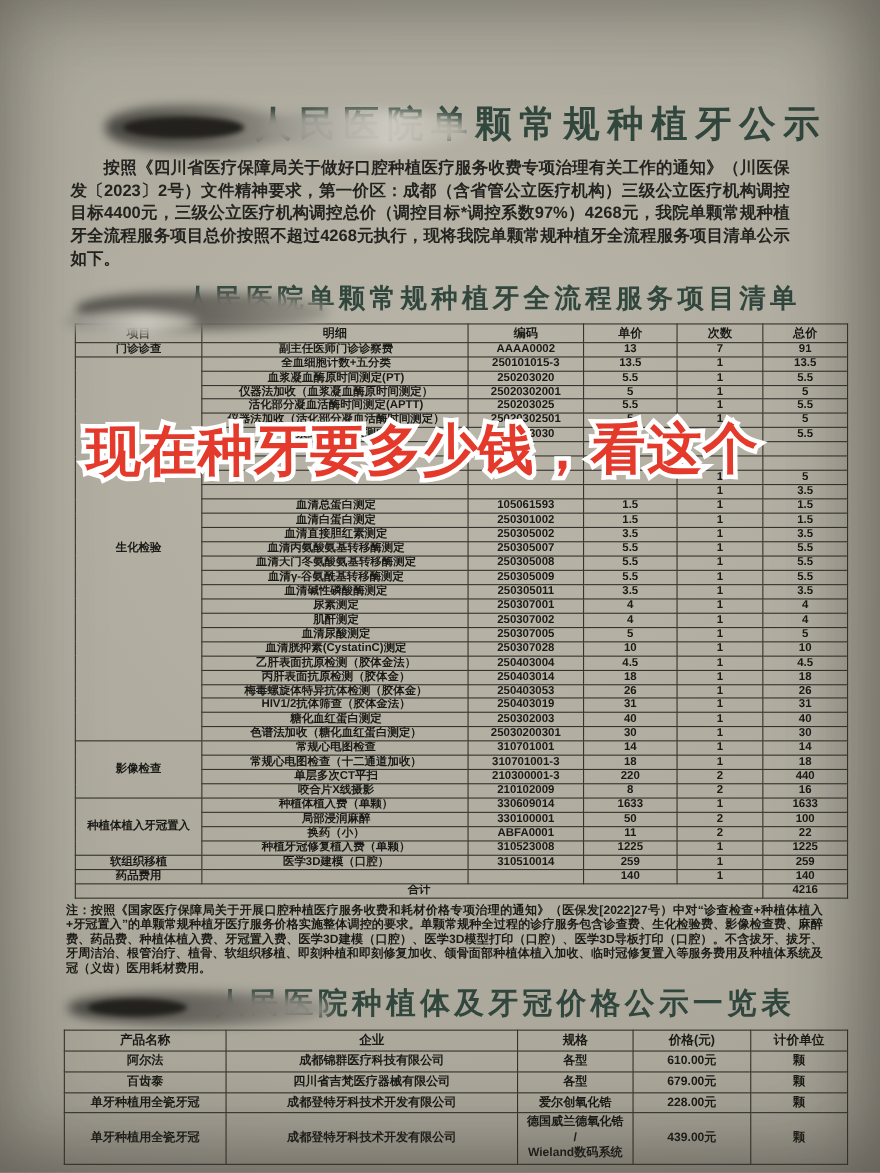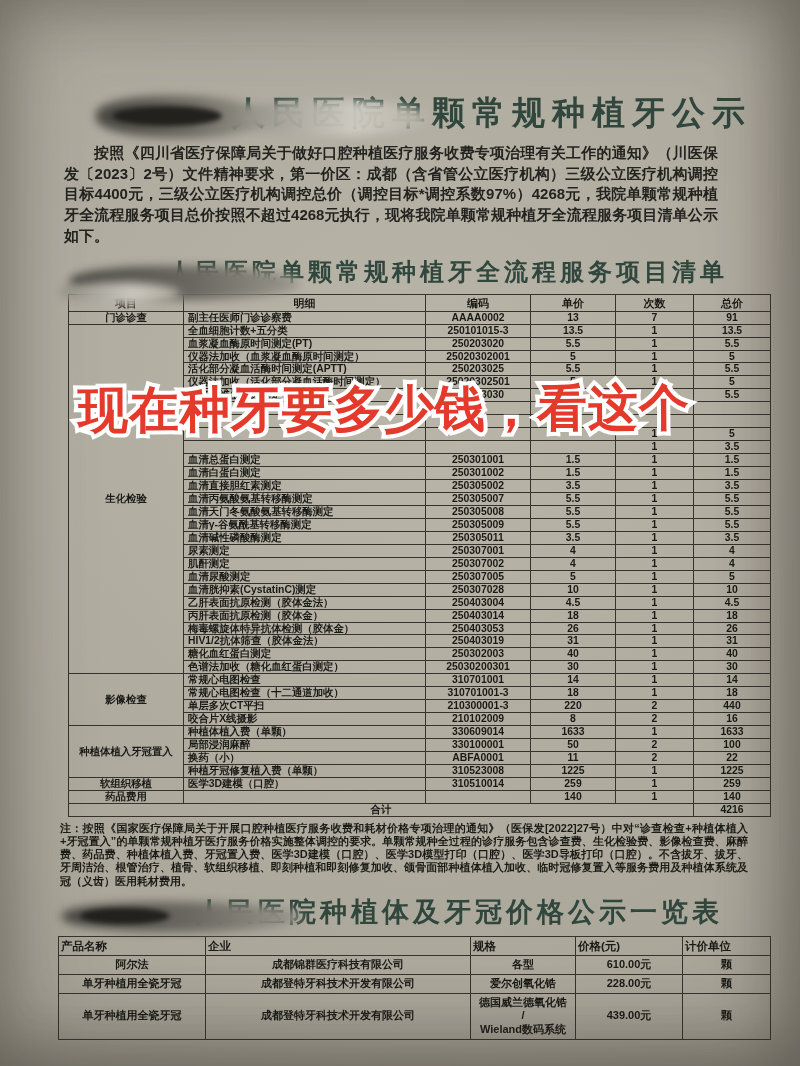--- a/index.html
+++ b/index.html
@@ -50,36 +50,36 @@
   table{border-collapse:collapse;table-layout:fixed;}
   .tbl1{margin:6px 0 0 68px;width:702px;border-radius:31px;}
   .tbl1 th{
     border:1px solid #35332c;font-size:11px;font-weight:bold;color:#1a1a16;
     padding:2px 2px;text-align:center;line-height:1.1;
   }
   .tbl1 td{
     border:1px solid #35332c;font-size:10.4px;font-weight:600;color:#1a1a16;
     padding:0 2px;text-align:center;line-height:1.15;overflow:hidden;
   }
-  .tbl1 td.detail{text-align:left;padding-left:4px;}
+  .tbl1 td.detail{text-align:center;padding-left:4px;}
   .tbl1 td.grp{font-weight:bold;}
   .tbl1 td:empty::after{content:"\00a0";}
   .tbl1 td.total-label{font-weight:bold;}
 
   
   .note{
     margin:5px 52px 0 60px;font-size:11px;font-weight:bold;color:#1c1c17;
     line-height:1.2;text-align:justify;
   }
 
   
   .tbl2{margin:6px 0 0 58px;width:712px;}
   .tbl2 th{
     border:1px solid #35332c;font-size:11.5px;font-weight:bold;color:#1a1a16;
-    padding:3px 2px;text-align:left;line-height:1.1;
+    padding:3px 2px;text-align:center;line-height:1.1;
   }
   .tbl2 td{
     border:1px solid #35332c;font-size:11px;font-weight:bold;color:#1a1a16;
     padding:2px 2px;text-align:center;line-height:1.25;white-space:pre-line;
   }
   .tbl2 td:empty::after{content:"\00a0";}
 
   
   .banner{
     position:absolute;left:78px;top:376px;z-index:30;white-space:nowrap;
@@ -205,21 +205,21 @@
           </tr>
           <tr>
             <td class="detail"></td>
             <td class="num"></td>
             <td class="num"></td>
             <td class="num">1</td>
             <td class="num">3.5</td>
           </tr>
           <tr>
             <td class="detail">血清总蛋白测定</td>
-            <td class="num">250301001</td>
+            <td class="num">105061593</td>
             <td class="num">1.5</td>
             <td class="num">1</td>
             <td class="num">1.5</td>
           </tr>
           <tr>
             <td class="detail">血清白蛋白测定</td>
             <td class="num">250301002</td>
             <td class="num">1.5</td>
             <td class="num">1</td>
             <td class="num">1.5</td>
@@ -437,20 +437,27 @@
       </thead>
       <tbody>
           <tr>
             <td>阿尔法</td>
             <td>成都锦群医疗科技有限公司</td>
             <td>各型</td>
             <td>610.00元</td>
             <td>颗</td>
           </tr>
           <tr>
+            <td>百齿泰</td>
+            <td>四川省吉梵医疗器械有限公司</td>
+            <td>各型</td>
+            <td>679.00元</td>
+            <td>颗</td>
+          </tr>
+          <tr>
             <td>单牙种植用全瓷牙冠</td>
             <td>成都登特牙科技术开发有限公司</td>
             <td>爱尔创氧化锆</td>
             <td>228.00元</td>
             <td>颗</td>
           </tr>
           <tr>
             <td>单牙种植用全瓷牙冠</td>
             <td>成都登特牙科技术开发有限公司</td>
             <td>德国威兰德氧化锆

